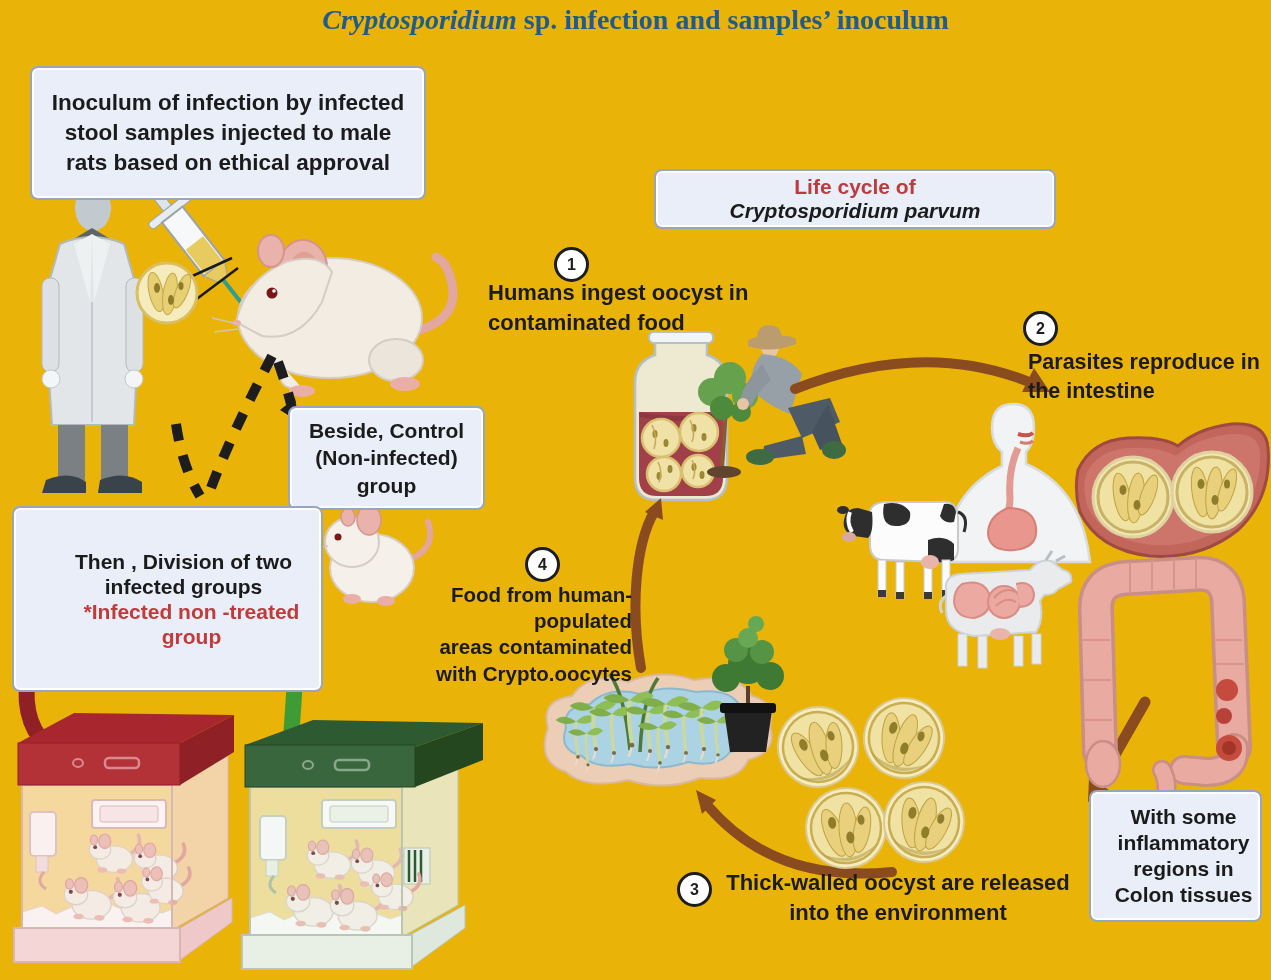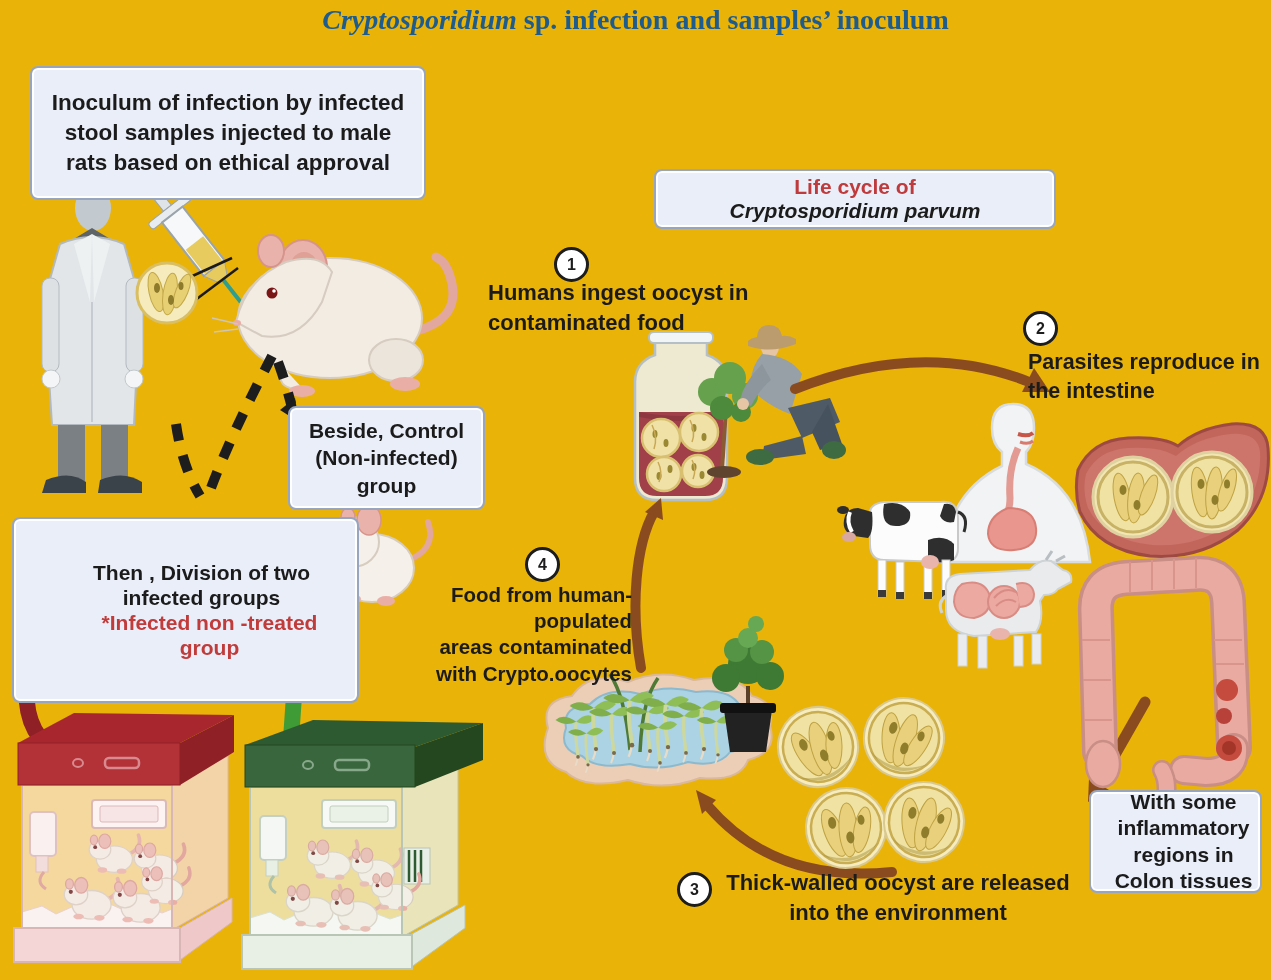--- a/index.html
+++ b/index.html
@@ -408,28 +408,28 @@
 
   <div class="box" style="left:654px;top:169px;width:402px;height:60px;">
     <div class="lc1">Life cycle of</div>
     <div class="lc2">Cryptosporidium parvum</div>
   </div>
 
   <div class="box" style="left:288px;top:406px;width:197px;height:104px;font-size:21px;line-height:1.3;">Beside, Control
 (Non-infected)
 group</div>
 
-  <div class="box" style="left:12px;top:517px;width:347px;height:186px;font-size:21px;line-height:1.2;padding-left:32px;">
+  <div class="box" style="left:12px;top:506px;width:311px;height:186px;font-size:21px;line-height:1.2;padding-left:32px;">
     <div>Then , Division of two
 infected groups</div>
     <div class="red">*Infected non -treated
 group</div>
   </div>
 
-  <div class="box" style="left:1089px;top:790px;width:173px;height:103px;font-size:21px;line-height:1.25;padding-left:16px;">With some
+  <div class="box" style="left:1089px;top:790px;width:173px;height:132px;font-size:21px;line-height:1.25;padding-left:16px;">With some
 inflammatory
 regions in
 Colon tissues</div>
 
   <div class="step-circle" style="left:554px;top:247px;">1</div>
   <div class="step-circle" style="left:1023px;top:311px;">2</div>
   <div class="step-circle" style="left:677px;top:872px;">3</div>
   <div class="step-circle" style="left:525px;top:547px;">4</div>
 
   <div class="txt" style="left:488px;top:278px;width:264px;font-size:22px;line-height:1.35;text-align:left;">Humans ingest oocyst in

